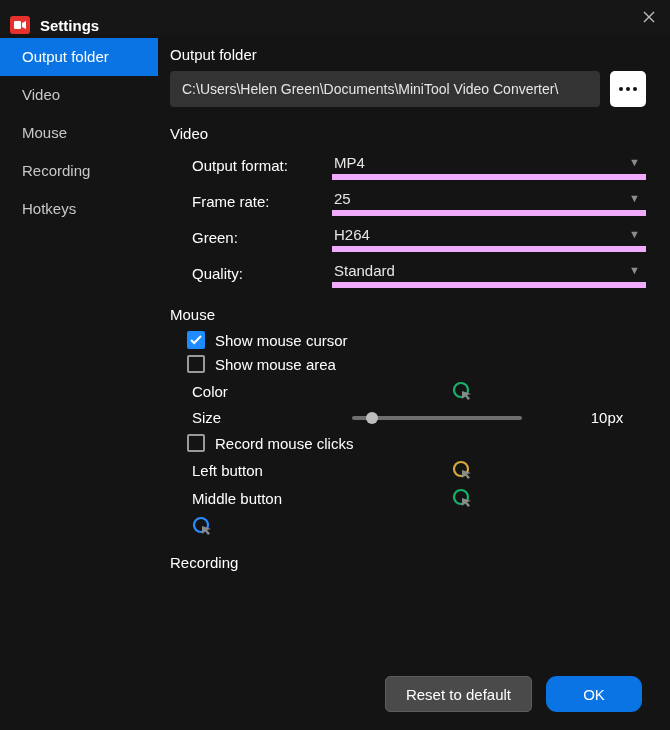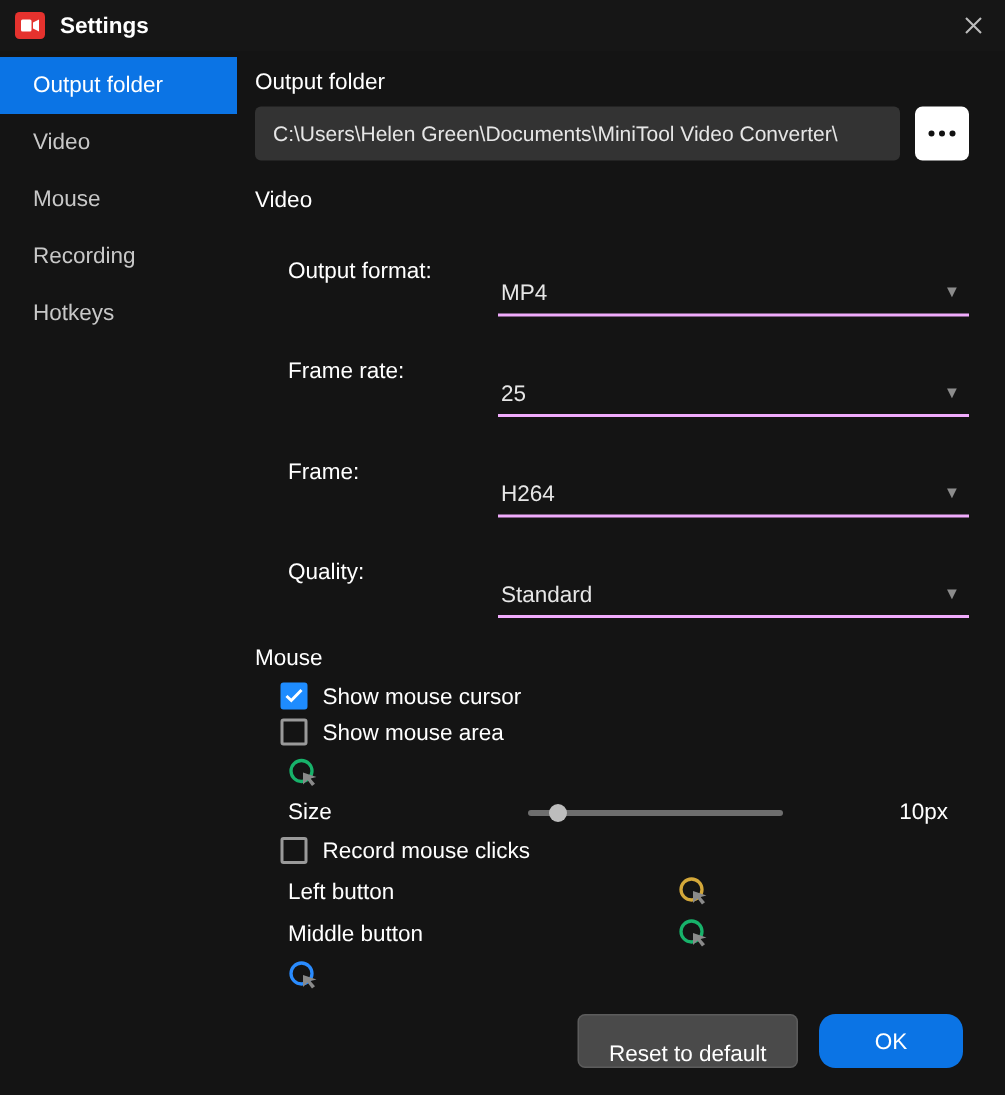--- a/index.html
+++ b/index.html
@@ -22,21 +22,21 @@
     width:670px;height:730px;
     background:var(--bg-window);
     font-family:"Segoe UI",Arial,sans-serif;
     font-size:14px;color:var(--text-main);
     overflow:hidden;
     box-sizing:border-box;
   }
   *{box-sizing:border-box;}
   
   .titlebar{
-    height:34px;display:flex;align-items:center;
+    height:34px;display:flex;align-items:flex-end;
     padding:0 4px 0 10px;
     background:#161616;
   }
   .app-icon{
     width:20px;height:18px;border-radius:3px;background:#e5322e;
     display:flex;align-items:center;justify-content:center;margin-right:10px;
   }
   .app-icon svg{display:block;}
   .title-text{font-size:15px;color:#fff;font-weight:600;}
   .title-spacer{flex:1;}
@@ -87,25 +87,24 @@
   .browse-dots span{width:4px;height:4px;border-radius:50%;background:#111;display:block;}
   
   .field-row{
     display:flex;align-items:center;margin:6px 0 6px 22px;
   }
   .field-label{
     width:140px;color:#fff;font-size:15px;
   }
   .dropdown{
     flex:1;position:relative;
-    border-bottom:2px solid #f0abfc;
+    border-bottom:6px solid #f0abfc;
     height:30px;display:flex;align-items:center;
     color:#e6e6e6;font-size:15px;
     padding-left:2px;
-    margin-top:31px;
   }
   .dropdown .chev{
     position:absolute;right:6px;top:50%;transform:translateY(-50%);color:#8c8c8c;font-size:11px;
   }
   
   .check-row{
     display:flex;align-items:center;margin:6px 17px;
   }
   .chk{
     width:18px;height:18px;border:2px solid #9a9a9a;border-radius:2px;margin-right:10px;
@@ -113,21 +112,21 @@
   }
   .chk.checked{background:var(--accent-light);border-color:var(--accent-light);}
   .chk.checked svg{display:block;}
   .chk svg{display:none;}
   .check-label{color:#fff;font-size:15px;}
   
   .sub-row{
     display:flex;align-items:center;margin:8px 0 8px 22px;
   }
   .sub-label{width:260px;color:#fff;font-size:15px;}
-  .sub-value{color:#fff;font-size:15px;flex:0 0 auto;min-width:50px;text-align:right;}
+  .sub-value{color:#fff;font-size:15px;flex:0 0 auto;min-width:50px;text-align:center;}
   
   .slider{
     width:170px;height:4px;background:#6e6e6e;border-radius:2px;position:relative;margin-right:60px;
   }
   .slider-thumb{
     position:absolute;top:50%;left:12%;transform:translate(-50%,-50%);
     width:12px;height:12px;border-radius:50%;background:#bdbdbd;
   }
   
   .cursor-icon{width:20px;height:20px;}
@@ -136,21 +135,21 @@
   .footer{
     height:66px;background:var(--bg-window);
     display:flex;justify-content:flex-end;align-items:center;
     gap:14px;padding:0 28px 6px 0;
   }
   .btn{
     height:36px;border-radius:5px;padding:0 20px;
     display:flex;align-items:center;justify-content:center;
     font-size:15px;cursor:default;
   }
-  .btn-grey{background:var(--btn-grey);border:1px solid var(--btn-grey-border);color:#fff;align-items:flex-end;}
+  .btn-grey{background:var(--btn-grey);border:1px solid var(--btn-grey-border);color:#fff;}
   .btn-blue{background:var(--accent);color:#fff;min-width:96px;border-radius:11px;}
 </style>
 </head>
 <body>
 
 <div class="titlebar">
   <div class="app-icon">
     <svg width="12" height="10" viewBox="0 0 12 10">
         <rect x="0" y="1" width="7" height="8" rx="1" fill="#fff"></rect>
         <path d="M8 3 L12 1 L12 9 L8 7 Z" fill="#fff"></path>
@@ -202,21 +201,21 @@
           </div>
         </div>
         <div class="field-row">
           <div class="field-label">Frame rate:</div>
           <div class="dropdown">
             <span>25</span>
             <span class="chev">▼</span>
           </div>
         </div>
         <div class="field-row">
-          <div class="field-label">Frame:</div>
+          <div class="field-label">Green:</div>
           <div class="dropdown">
             <span>H264</span>
             <span class="chev">▼</span>
           </div>
         </div>
         <div class="field-row">
           <div class="field-label">Quality:</div>
           <div class="dropdown">
             <span>Standard</span>
             <span class="chev">▼</span>
@@ -237,20 +236,21 @@
         </div>
 
         <div class="check-row">
           <div class="chk">
             
           </div>
           <div class="check-label">Show mouse area</div>
         </div>
 
         <div class="sub-row">
+          <div class="sub-label">Color</div>
           <div class="cursor-icon">
             <svg width="20" height="20" viewBox="0 0 20 20">
                 <circle cx="9" cy="9" r="7" fill="none" stroke="#17b26a" stroke-width="2.2"></circle>
                 <path d="M10 10 L10 18 L13 15 L16 19 L18 17.5 L15 14 L19 13 Z" fill="#8a8a8a"></path>
               </svg>
           </div>
         </div>
 
         <div class="sub-row">
           <div class="sub-label" style="width:160px">Size</div>

